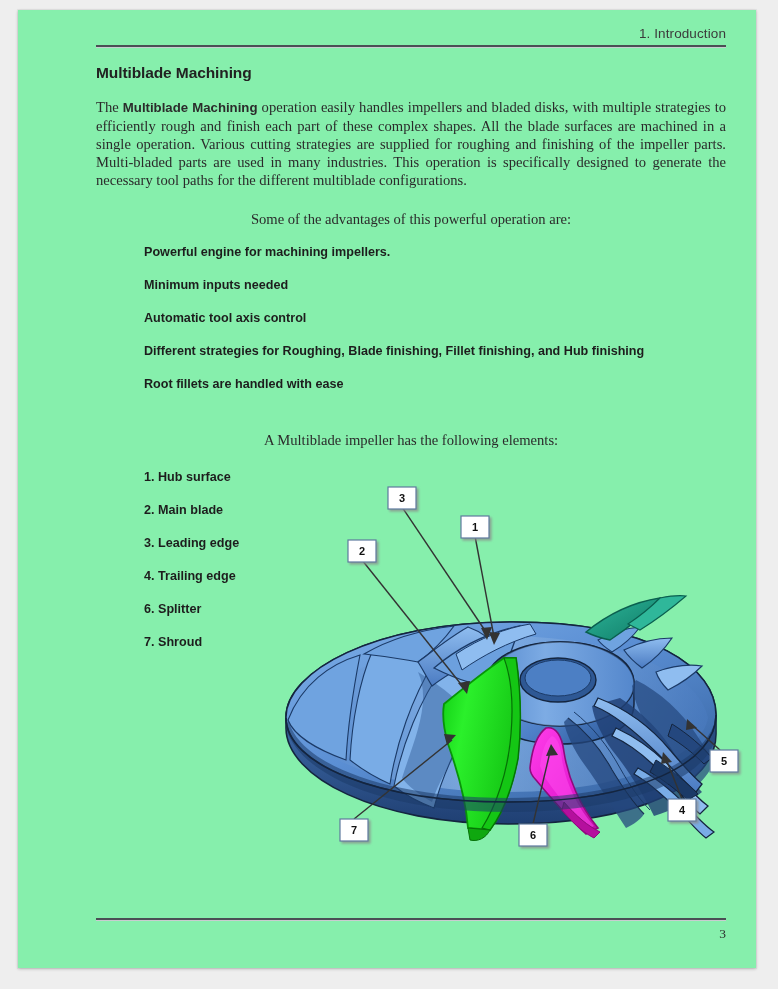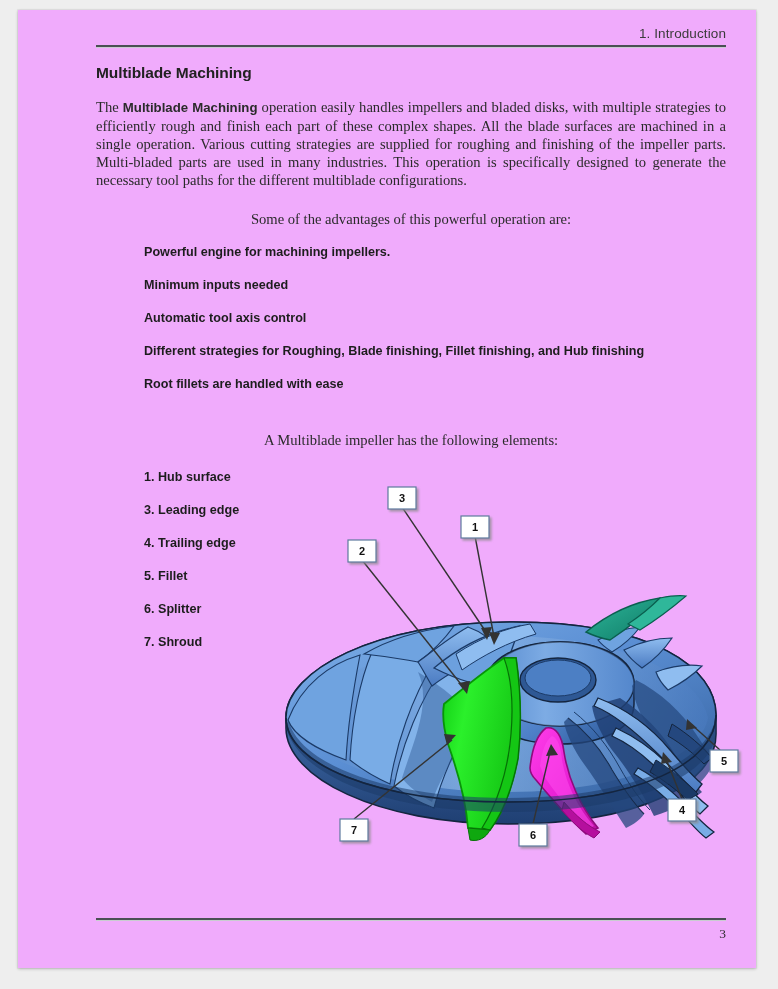--- a/index.html
+++ b/index.html
@@ -6,21 +6,21 @@
     margin: 0; padding: 0;
     width: 778px; height: 989px;
     background: #eeeeee;
     font-family: "Liberation Serif", serif;
     overflow: hidden;
   }
   .page {
     position: absolute;
     left: 18px; top: 10px;
     width: 738px; height: 958px;
-    background: #f0abfc;
+    background: #86efac;
     box-shadow: 0 1px 3px rgba(0,0,0,0.22), 0 0 0 1px rgba(0,0,0,0.04);
     overflow: hidden;
   }
   .header-area {
     position: absolute;
     left: 78px; top: 16px; width: 630px;
   }
   .header-title {
     text-align: right;
     font-family: "Liberation Sans", sans-serif;
@@ -135,23 +135,23 @@
       <li>Minimum inputs needed</li>
       <li>Automatic tool axis control</li>
       <li>Different strategies for Roughing, Blade finishing, Fillet finishing, and Hub finishing</li>
       <li>Root fillets are handled with ease</li>
     </ul>
 
     <p class="lead-para">A Multiblade impeller has the following elements:</p>
 
     <ul class="elem-list">
       <li>1. Hub surface</li>
+      <li>2. Main blade</li>
       <li>3. Leading edge</li>
       <li>4. Trailing edge</li>
-      <li>5. Fillet</li>
       <li>6. Splitter</li>
       <li>7. Shroud</li>
     </ul>
 
   </div>
 
   <div class="figure">
     <svg width="490" height="400" viewBox="0 0 490 400" xmlns="http://www.w3.org/2000/svg">
       <defs>
         <linearGradient id="gBodyA" x1="0" y1="0" x2="1" y2="1">

